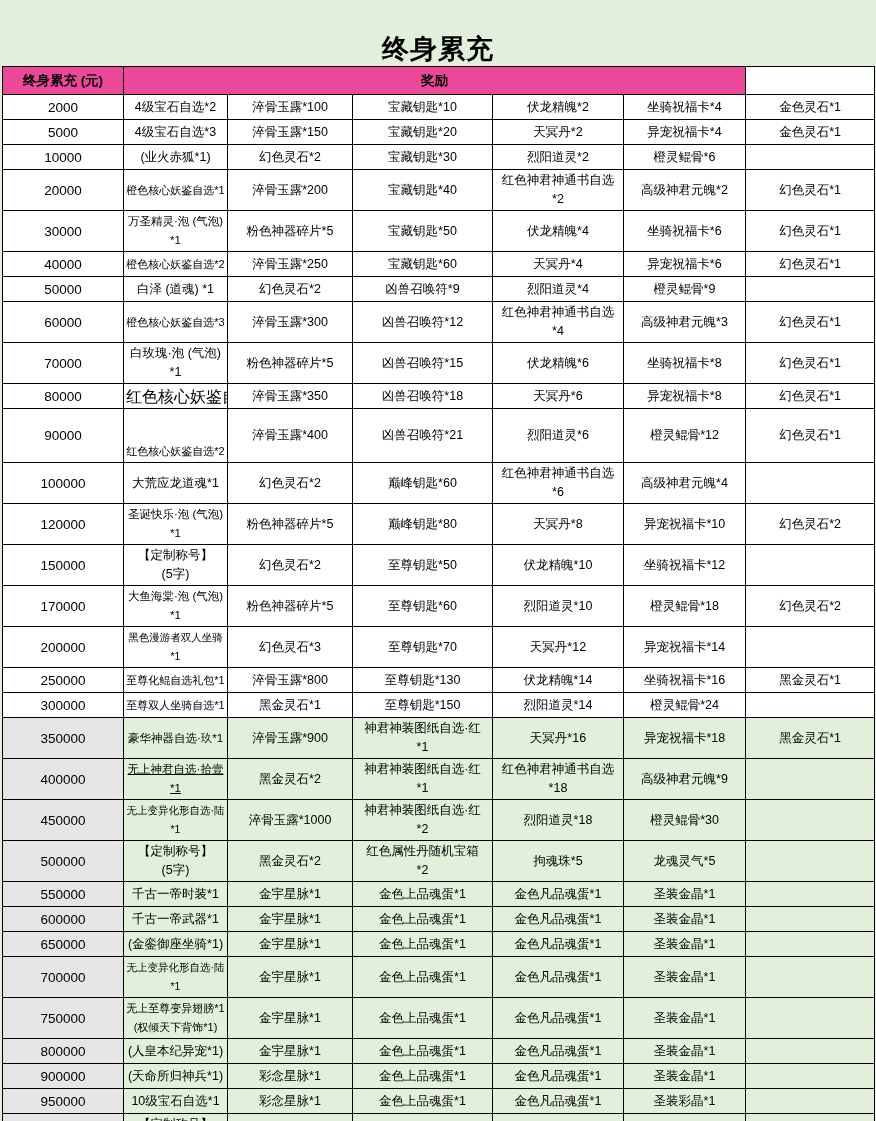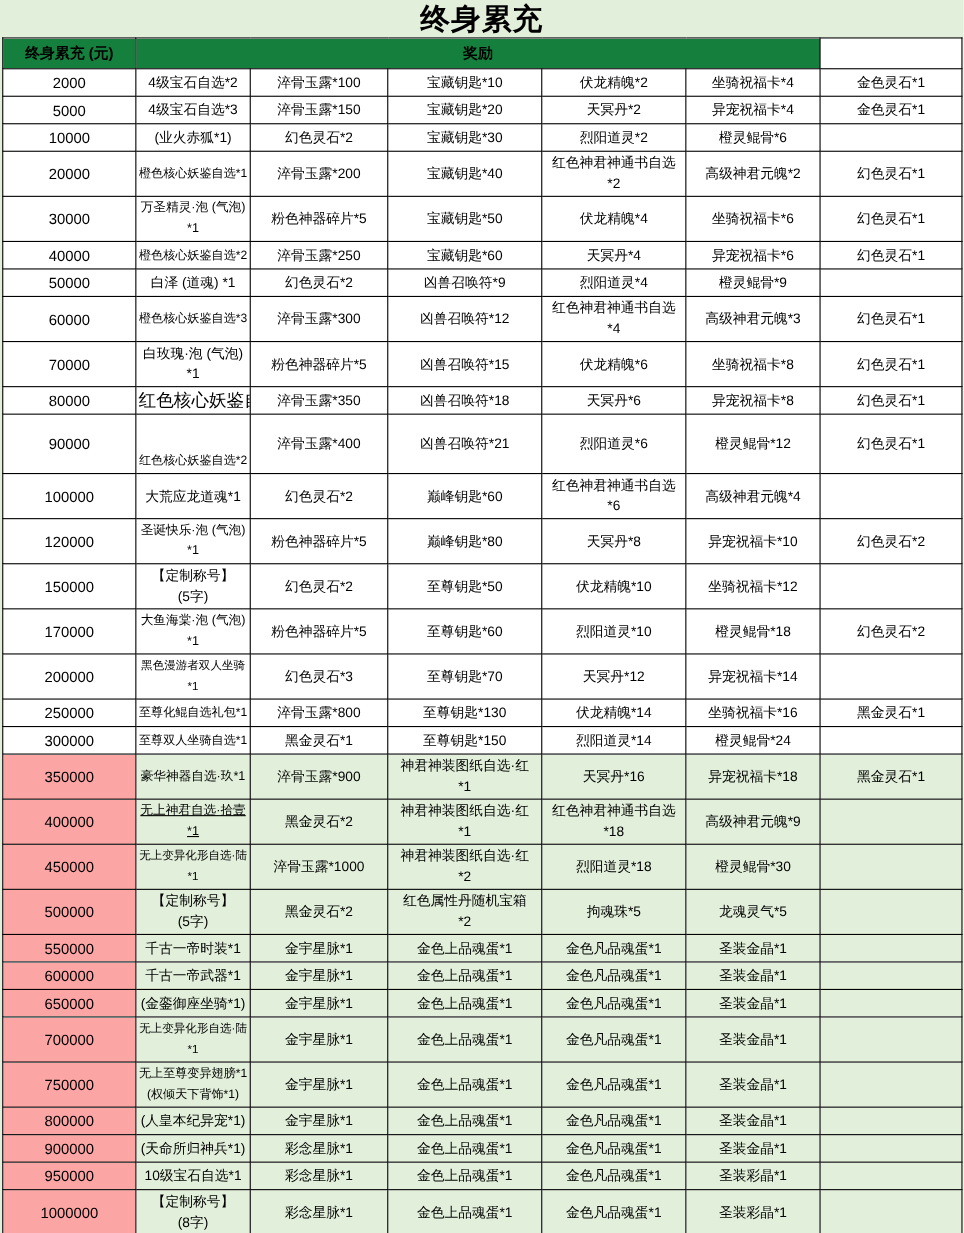--- a/index.html
+++ b/index.html
@@ -4,49 +4,49 @@
 <style>
   html,body{margin:0;padding:0;}
   body{
     width:876px;height:1121px;overflow:hidden;
     background:#e2efda;
     font-family:"Liberation Sans","DejaVu Sans",sans-serif;
     color:#000;
   }
   .title{
     height:34px;display:flex;align-items:center;justify-content:center;
-    font-size:27px;font-weight:bold;letter-spacing:1px;
+    font-size:27px;font-weight:bold;letter-spacing:1px;margin-top:32px;
   }
   table{
     border-collapse:collapse;table-layout:fixed;
     width:872px;margin:0 2px;
     background:#fff;
   }
   th,td{
     border:1px solid #000;
     text-align:center;vertical-align:middle;
     padding:1px 2px;
     overflow:hidden;
   }
   thead th{
-    background:#15803d;
+    background:#ec4899;
     font-size:13.5px;font-weight:bold;
     height:25px;
   }
   thead th.h-extra{background:#ffffff;}
   td{height:22px;font-size:12.5px;}
   td.amt{font-size:13.5px;}
   .ct{
     display:inline-block;
     white-space:pre;
     line-height:19px;
     vertical-align:middle;
   }
   tr.green td{background:#e2efda;}
-  tr.green td:first-child{background:#fca5a5;}
+  tr.green td:first-child{background:#e5e5e5;}
 </style>
 </head>
 <body>
 
 <div class="title">终身累充</div>
 
 <table>
   <colgroup>
     <col style="width:121px">
     <col style="width:104px">

